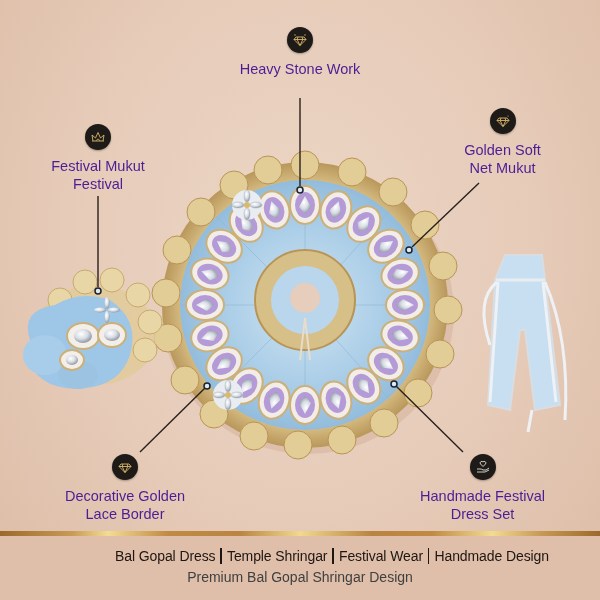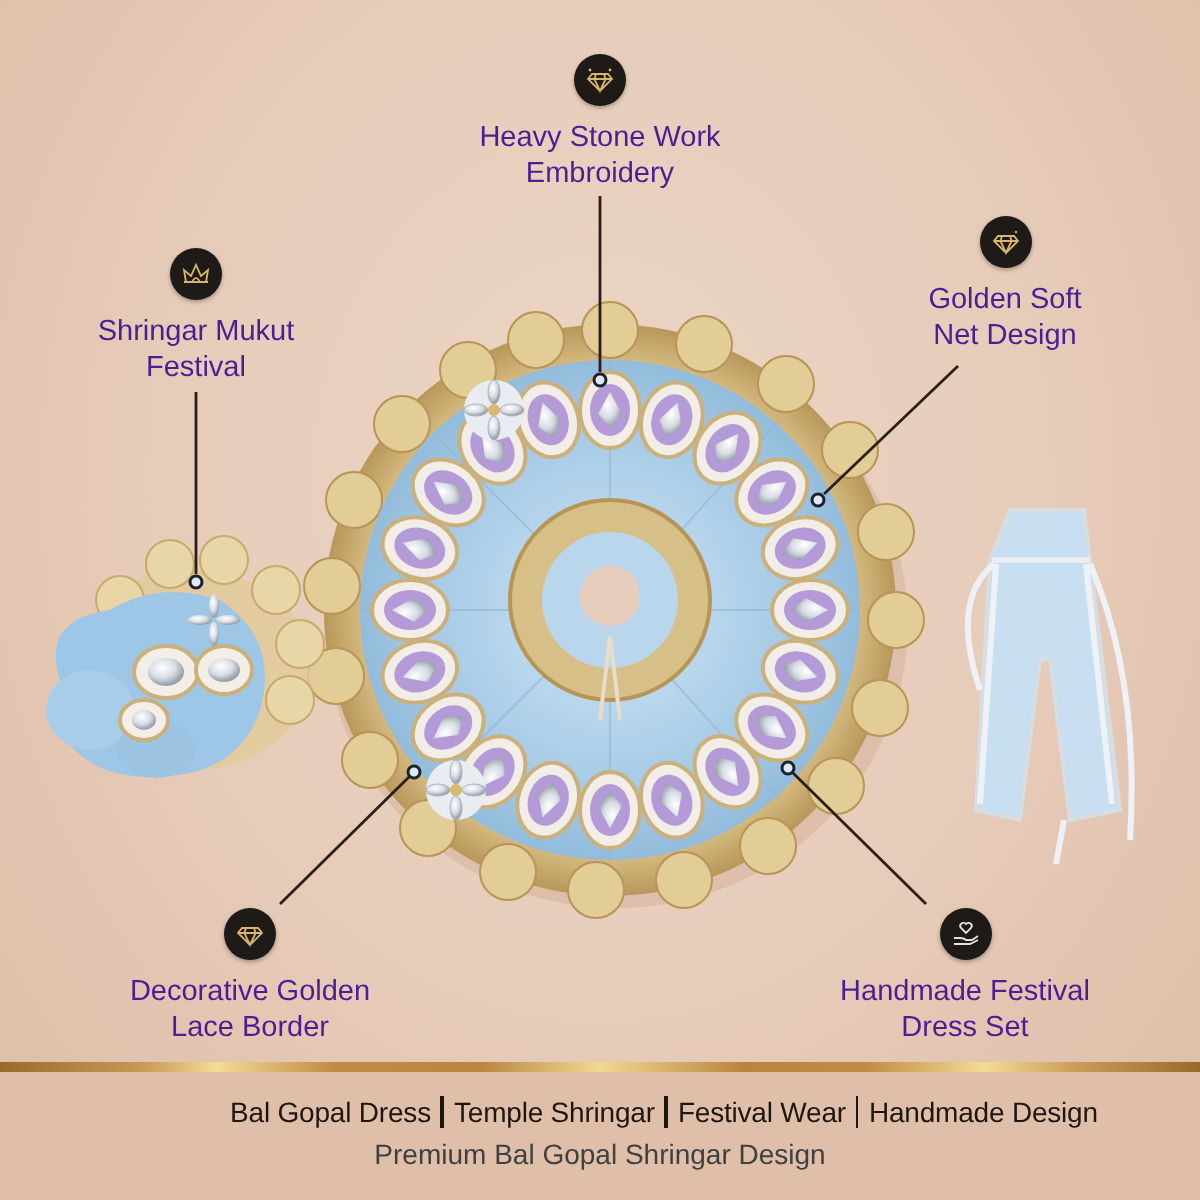--- a/index.html
+++ b/index.html
@@ -270,43 +270,42 @@
 
   <div class="callout" style="left:225px;top:27px;width:150px;">
     <div class="badge">
       <svg viewBox="0 0 16 16">
           <path d="M4 5 L12 5 L14 7.5 L8 13.5 L2 7.5 Z M2 7.5 H14 M6 5 L5.2 7.5 L8 13.5 L10.8 7.5 L10 5" fill="none" stroke="#d9b56a" stroke-width=".9"></path>
           <circle cx="3" cy="3" r=".7" fill="#d9b56a"></circle>
           <circle cx="13" cy="3" r=".7" fill="#d9b56a"></circle>
         </svg>
     </div>
     <div class="clabel">Heavy Stone Work</div>
-    <div class="clabel">Embroidery</div>
   </div>
 
   <div class="callout" style="left:23px;top:124px;width:150px;">
     <div class="badge">
       <svg viewBox="0 0 16 16">
           <path d="M2 12 H14 M3 12 L2 6 L5.5 9 L8 3.5 L10.5 9 L14 6 L13 12" fill="none" stroke="#d9b56a" stroke-width=".9"></path>
           <path d="M6 12 Q8 8 10 12" fill="none" stroke="#d9b56a" stroke-width=".8"></path>
         </svg>
     </div>
-    <div class="clabel">Shringar Mukut</div>
+    <div class="clabel">Festival Mukut</div>
     <div class="clabel">Festival</div>
   </div>
 
   <div class="callout" style="left:440px;top:108px;width:125px;">
     <div class="badge">
       <svg viewBox="0 0 16 16">
           <path d="M4 5 L12 5 L14 7.5 L8 13.5 L2 7.5 Z M2 7.5 H14 M6 5 L5.2 7.5 L8 13.5 L10.8 7.5 L10 5" fill="none" stroke="#d9b56a" stroke-width=".9"></path>
           <circle cx="13" cy="3" r=".6" fill="#d9b56a"></circle>
         </svg>
     </div>
     <div class="clabel">Golden Soft</div>
-    <div class="clabel">Net Design</div>
+    <div class="clabel">Net Mukut</div>
   </div>
 
   <div class="callout" style="left:400px;top:454px;width:165px;">
     <div class="badge">
       <svg viewBox="0 0 16 16">
           <path d="M8 7.5 L5.5 5 A1.5 1.5 0 0 1 8 3 A1.5 1.5 0 0 1 10.5 5 Z" fill="none" stroke="#e8e2d6" stroke-width=".9"></path>
           <path d="M2 10 H5 Q7 10 8 11 H11 L14 9 M2 13 H10 L14 11" fill="none" stroke="#e8e2d6" stroke-width=".9"></path>
         </svg>
     </div>
     <div class="clabel">Handmade Festival</div>

